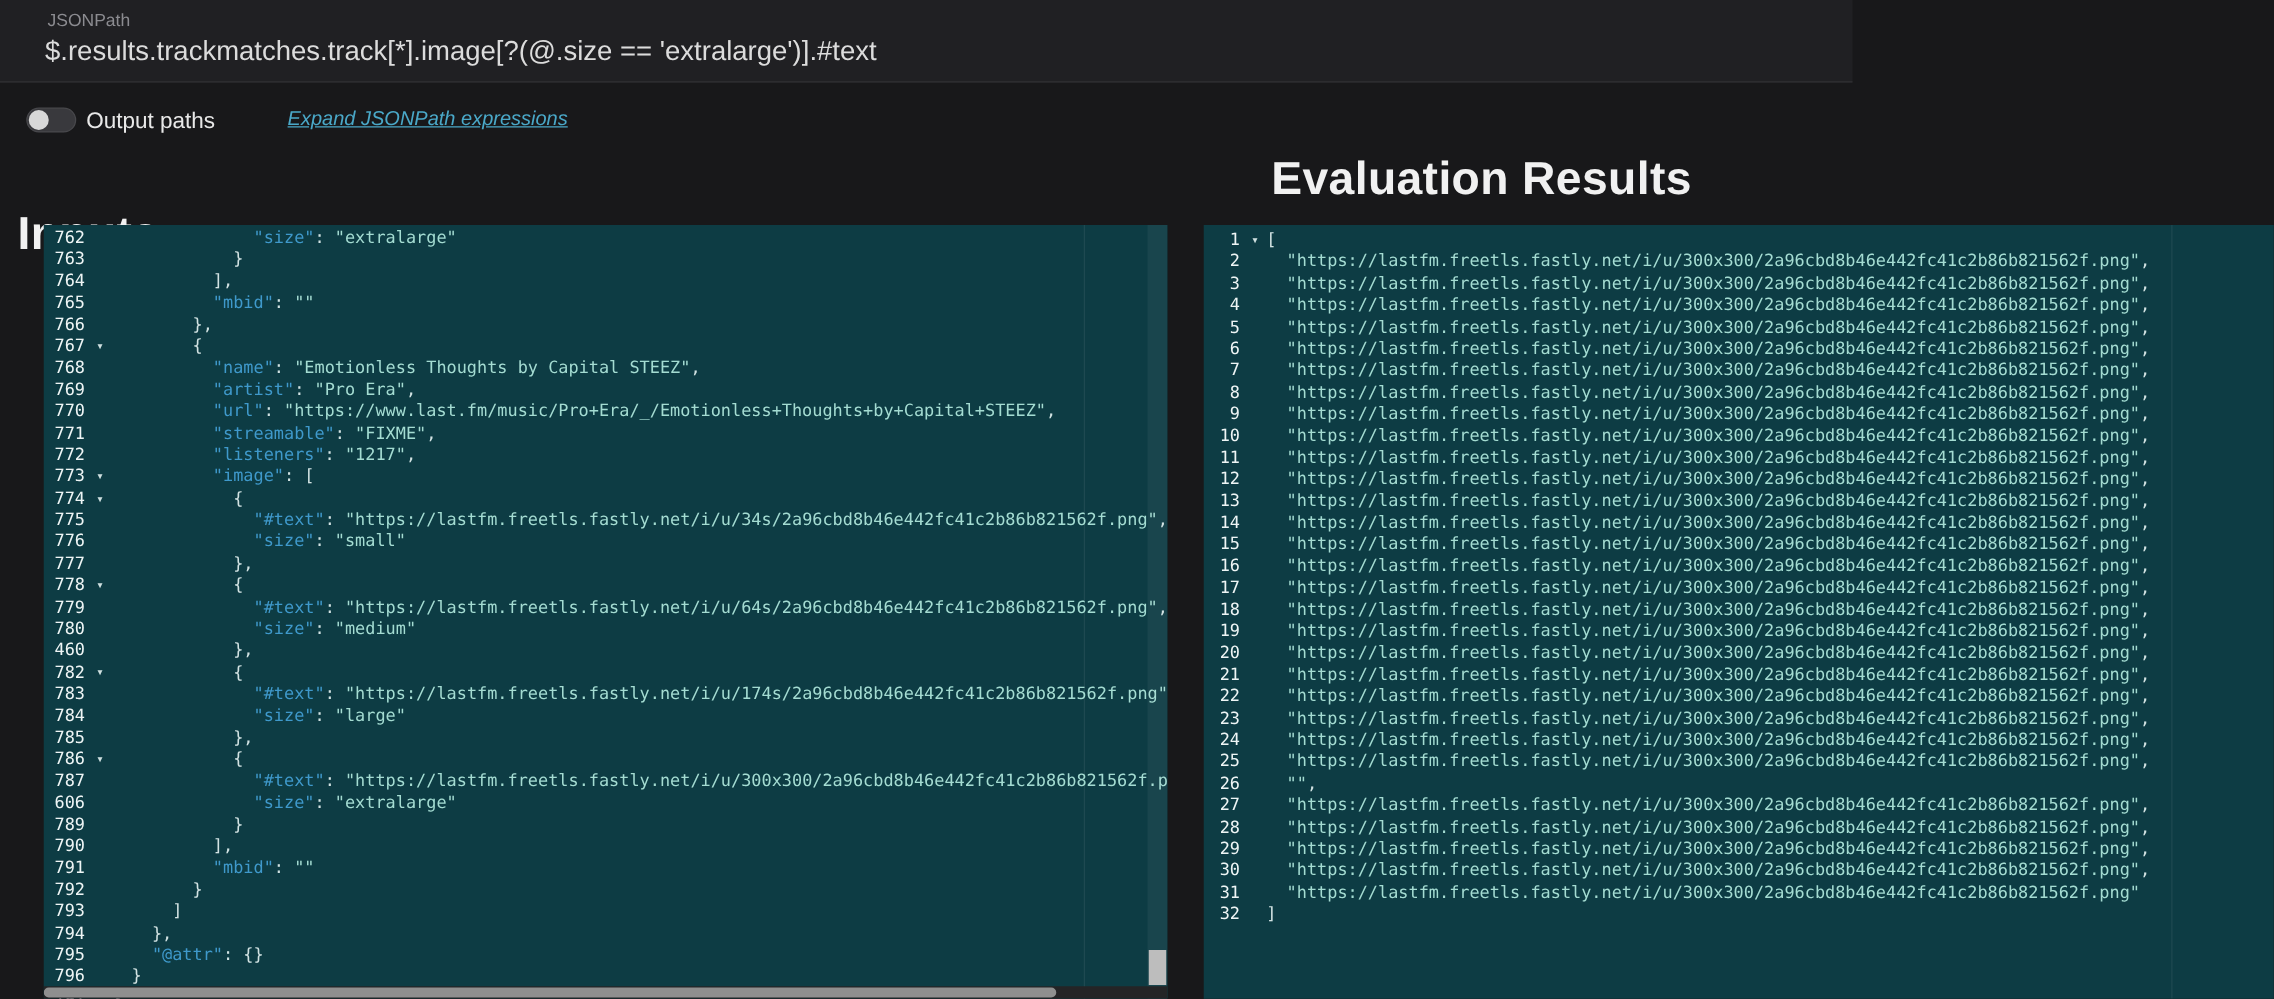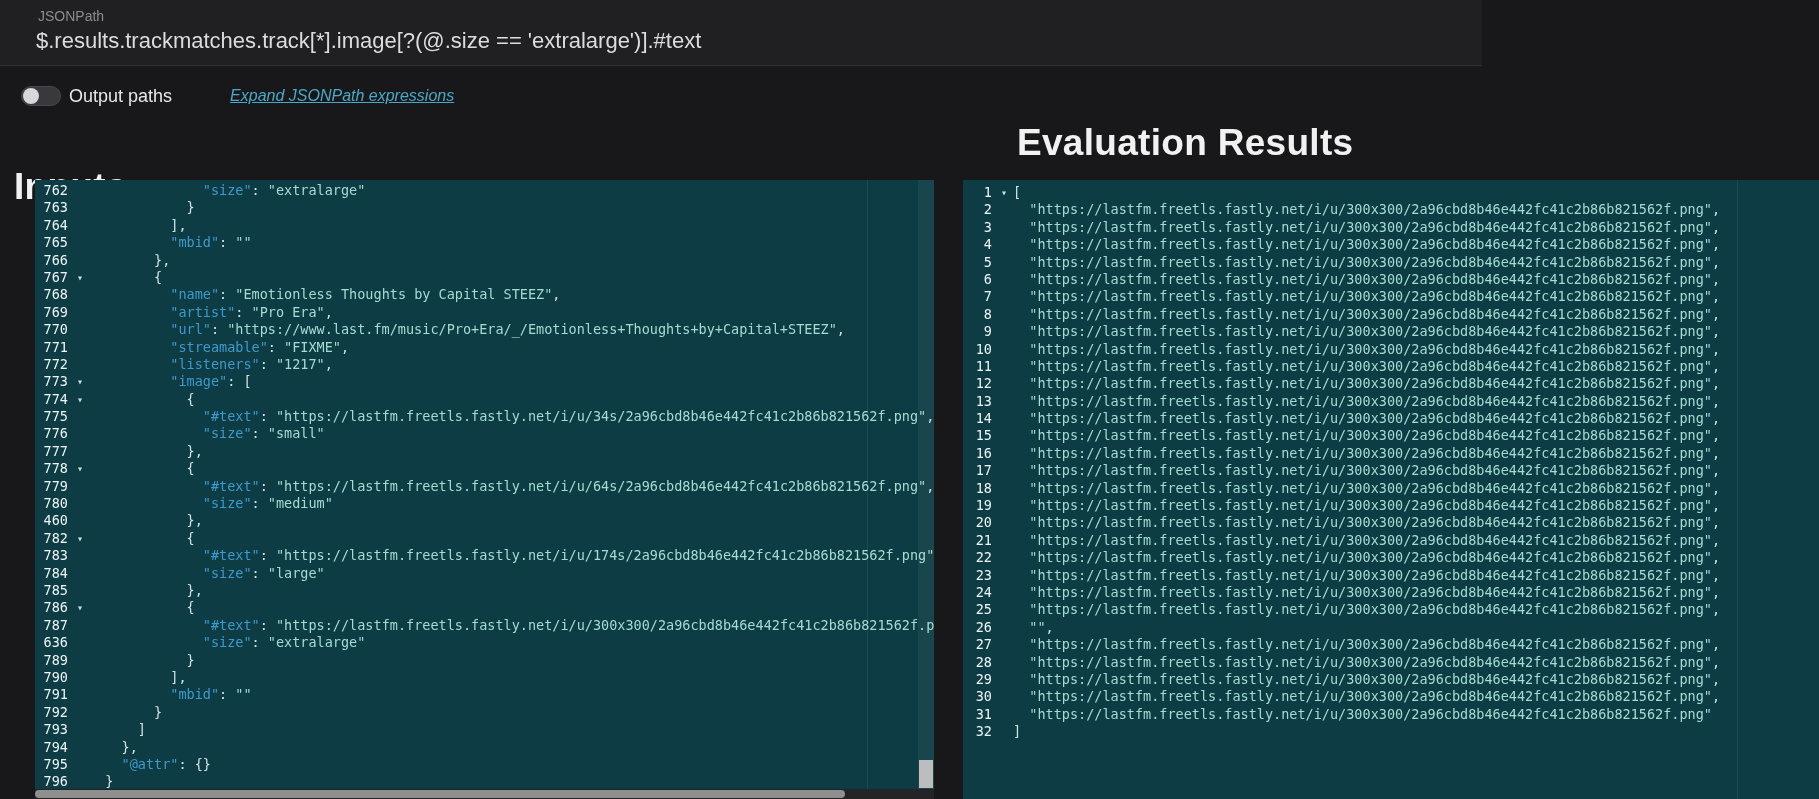--- a/index.html
+++ b/index.html
@@ -142,21 +142,21 @@
       <div class="code-line"><span class="ln">778</span><span class="fold">▾</span><span class="code">            {</span></div>
       <div class="code-line"><span class="ln">779</span><span class="fold"></span><span class="code">              <span class="tok-key">"#text"</span>: <span class="tok-str">"https://lastfm.freetls.fastly.net/i/u/64s/2a96cbd8b46e442fc41c2b86b821562f.png"</span>,</span></div>
       <div class="code-line"><span class="ln">780</span><span class="fold"></span><span class="code">              <span class="tok-key">"size"</span>: <span class="tok-str">"medium"</span></span></div>
       <div class="code-line"><span class="ln">460</span><span class="fold"></span><span class="code">            },</span></div>
       <div class="code-line"><span class="ln">782</span><span class="fold">▾</span><span class="code">            {</span></div>
       <div class="code-line"><span class="ln">783</span><span class="fold"></span><span class="code">              <span class="tok-key">"#text"</span>: <span class="tok-str">"https://lastfm.freetls.fastly.net/i/u/174s/2a96cbd8b46e442fc41c2b86b821562f.png"</span>,</span></div>
       <div class="code-line"><span class="ln">784</span><span class="fold"></span><span class="code">              <span class="tok-key">"size"</span>: <span class="tok-str">"large"</span></span></div>
       <div class="code-line"><span class="ln">785</span><span class="fold"></span><span class="code">            },</span></div>
       <div class="code-line"><span class="ln">786</span><span class="fold">▾</span><span class="code">            {</span></div>
       <div class="code-line"><span class="ln">787</span><span class="fold"></span><span class="code">              <span class="tok-key">"#text"</span>: <span class="tok-str">"https://lastfm.freetls.fastly.net/i/u/300x300/2a96cbd8b46e442fc41c2b86b821562f.png"</span>,</span></div>
-      <div class="code-line"><span class="ln">636</span><span class="fold"></span><span class="code">              <span class="tok-key">"size"</span>: <span class="tok-str">"extralarge"</span></span></div>
+      <div class="code-line"><span class="ln">606</span><span class="fold"></span><span class="code">              <span class="tok-key">"size"</span>: <span class="tok-str">"extralarge"</span></span></div>
       <div class="code-line"><span class="ln">789</span><span class="fold"></span><span class="code">            }</span></div>
       <div class="code-line"><span class="ln">790</span><span class="fold"></span><span class="code">          ],</span></div>
       <div class="code-line"><span class="ln">791</span><span class="fold"></span><span class="code">          <span class="tok-key">"mbid"</span>: <span class="tok-str">""</span></span></div>
       <div class="code-line"><span class="ln">792</span><span class="fold"></span><span class="code">        }</span></div>
       <div class="code-line"><span class="ln">793</span><span class="fold"></span><span class="code">      ]</span></div>
       <div class="code-line"><span class="ln">794</span><span class="fold"></span><span class="code">    },</span></div>
       <div class="code-line"><span class="ln">795</span><span class="fold"></span><span class="code">    <span class="tok-key">"@attr"</span>: {}</span></div>
       <div class="code-line"><span class="ln">796</span><span class="fold"></span><span class="code">  }</span></div>
       <div class="code-line"><span class="ln">797</span><span class="fold"></span><span class="code">}</span></div>
     </div>

